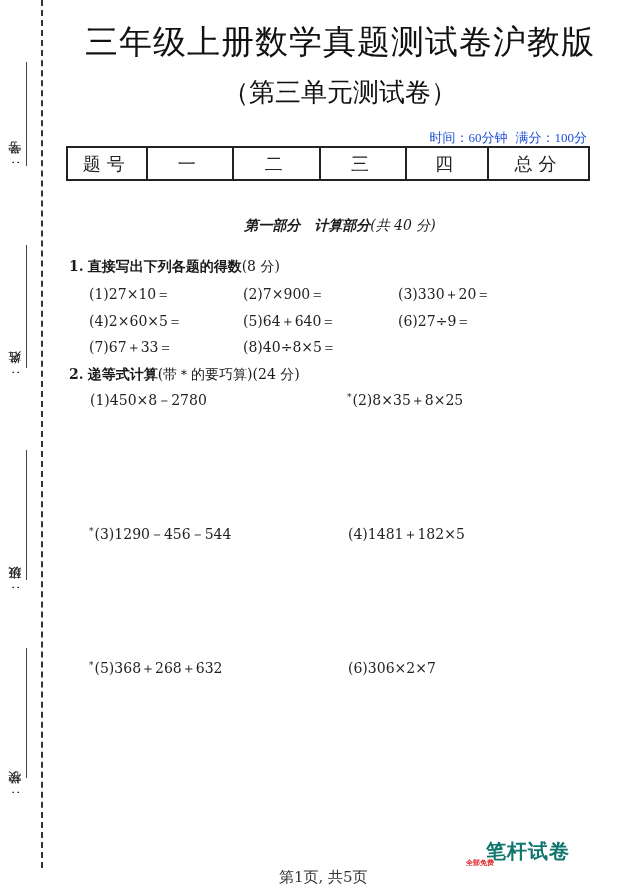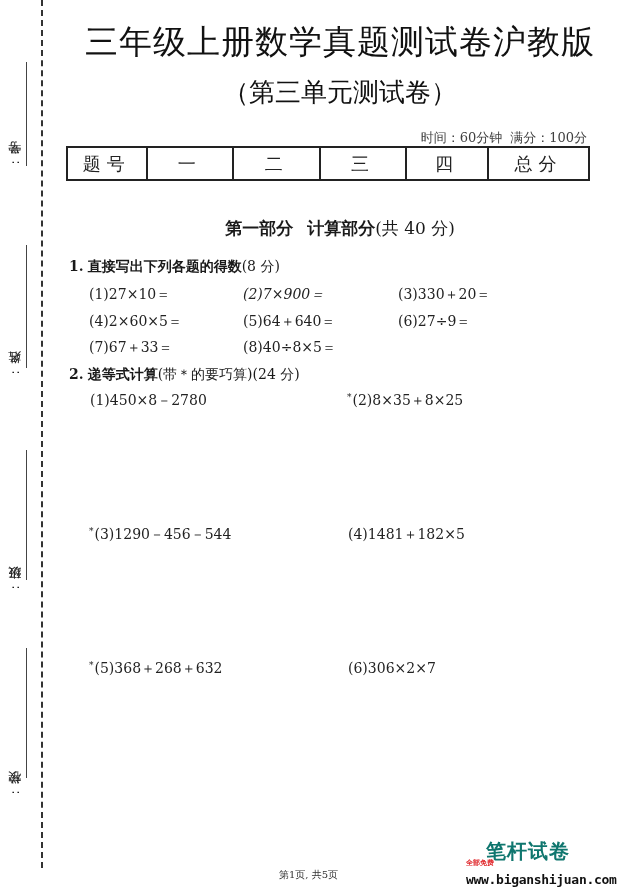--- a/index.html
+++ b/index.html
@@ -7,44 +7,44 @@
     body { position: relative; font-family: "DejaVu Serif", "Liberation Serif", serif; color: #1a1a1a; }
 
     
     .dash-line { position: absolute; left: 41px; top: 0; height: 868px; border-left: 2px dashed #333; }
     .bind-line { position: absolute; left: 26px; width: 0; border-left: 1px solid #444; }
     .bind-label { position: absolute; left: 8px; width: 16px; font-family: "DejaVu Sans", sans-serif; font-size: 13px; line-height: 14px; writing-mode: vertical-rl; transform: rotate(180deg); color: #222; }
 
     .title { position: absolute; left: 60px; width: 560px; top: 20px; text-align: center; font-size: 33px; letter-spacing: 1px; font-weight: normal; color: #111; }
     .subtitle { position: absolute; left: 60px; width: 560px; top: 75px; text-align: center; font-size: 26px; color: #111; }
 
-    .meta { position: absolute; top: 129px; right: 37px; font-size: 13px; color: #404040; }
+    .meta { position: absolute; top: 129px; right: 37px; font-size: 13px; color: #1d4ed8; font-family: Liberation Serif, serif; }
     .meta span + span { margin-left: 8px; }
 
     table.score { position: absolute; left: 66px; top: 146px; width: 524px; border-collapse: collapse; padding-left: 11px; }
     table.score td { border: 2px solid #222; height: 33px; text-align: center; font-family: "DejaVu Sans", sans-serif; font-size: 18px; color: #222; letter-spacing: 6px; }
     table.score td.c0 { width: 82px; }
     table.score td.c1 { width: 89px; }
     table.score td.c2 { width: 90px; }
     table.score td.c3 { width: 88px; }
     table.score td.c4 { width: 85px; }
     table.score td.c5 { width: 104px; }
 
-    .part-title { position: absolute; left: 60px; width: 560px; top: 217px; text-align: center; font-size: 17px; }
+    .part-title { position: absolute; left: 60px; width: 560px; top: 217px; text-align: center; font-size: 14px; font-style: italic; }
     .part-title b { font-family: "DejaVu Sans", sans-serif; font-weight: bold; }
     .part-title .gap { display: inline-block; width: 14px; }
 
     .q-head { position: absolute; left: 69px; font-size: 14px; }
     .q-head b { font-family: "DejaVu Sans", sans-serif; font-weight: bold; }
     .q-head .num { font-family: "DejaVu Serif", serif; font-weight: bold; margin-right: 4px; }
 
     .item { position: absolute; font-size: 14px; color: #222; white-space: nowrap; }
     .star { font-size: 9px; vertical-align: 5px; margin-right: 1px; }
 
-    .footer { position: absolute; top: 868px; left: 279px; font-size: 10px; color: #333; }
+    .footer { position: absolute; top: 868px; left: 279px; font-size: 15px; color: #333; }
 
     .logo { position: absolute; left: 466px; top: 838px; width: 156px; height: 52px; }
     .logo-main { position: absolute; left: 20px; top: 0; font-family: "DejaVu Sans", sans-serif; font-size: 20px; font-weight: bold; color: #0f766e; letter-spacing: 1px; }
     .logo-free { position: absolute; left: 0; top: 20px; font-family: "DejaVu Sans", sans-serif; font-size: 7px; font-weight: bold; color: #e0262a; }
     .logo-url { position: absolute; left: 0; top: 34px; font-family: "DejaVu Sans Mono", "Liberation Mono", monospace; font-size: 13px; font-weight: bold; color: #111; letter-spacing: -0.3px; }
   </style>
 </head>
 <body>
 
 <div class="dash-line"></div>
@@ -87,21 +87,21 @@
   </table>
 
 <div class="part-title">
   <b>第一部分</b><span class="gap"></span><b>计算部分</b><span>(共 40 分)</span>
 </div>
 
 <div class="q-head" style="top:258px;">
   <span class="num">1.</span><b>直接写出下列各题的得数</b><span>(8 分)</span>
 </div>
 <div class="item" style="left:89px;top:286px;">(1)27×10＝</div>
-<div class="item" style="left:243px;top:286px;font-style:italic;">(2)7×900＝</div>
+<div class="item" style="left:243px;top:286px;">(2)7×900＝</div>
 <div class="item" style="left:398px;top:286px;">(3)330＋20＝</div>
 <div class="item" style="left:89px;top:313px;">(4)2×60×5＝</div>
 <div class="item" style="left:243px;top:313px;text-align:right;">(5)64＋640＝</div>
 <div class="item" style="left:398px;top:313px;">(6)27÷9＝</div>
 <div class="item" style="left:89px;top:339px;">(7)67＋33＝</div>
 <div class="item" style="left:243px;top:339px;">(8)40÷8×5＝</div>
 
 <div class="q-head" style="top:366px;">
   <span class="num">2.</span><b>递等式计算</b><span>(带＊的要巧算)(24 分)</span>
 </div>
@@ -123,14 +123,13 @@
 </div>
 <div class="item" style="left:347px;top:660px;">
   <span class="star"></span><span>(6)306×2×7</span>
 </div>
 
 <div class="footer">第1页, 共5页</div>
 
 <div class="logo">
   <div class="logo-main">笔杆试卷</div>
   <div class="logo-free">全部免费</div>
-  <div class="logo-url">www.biganshijuan.com</div>
 </div>
 
 </body></html>

